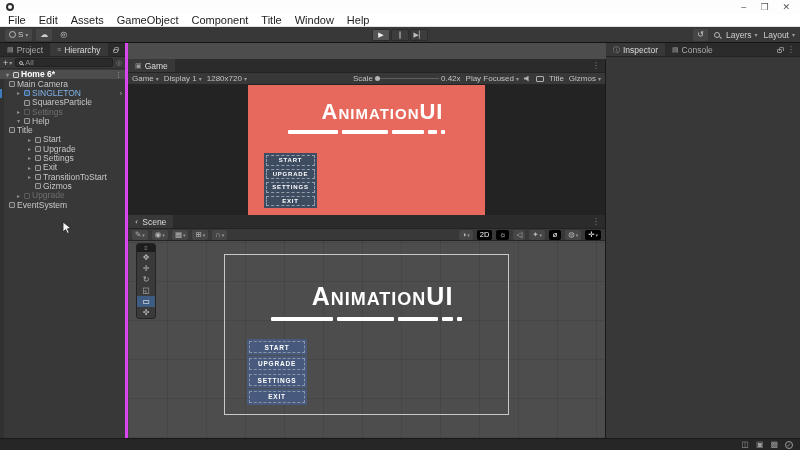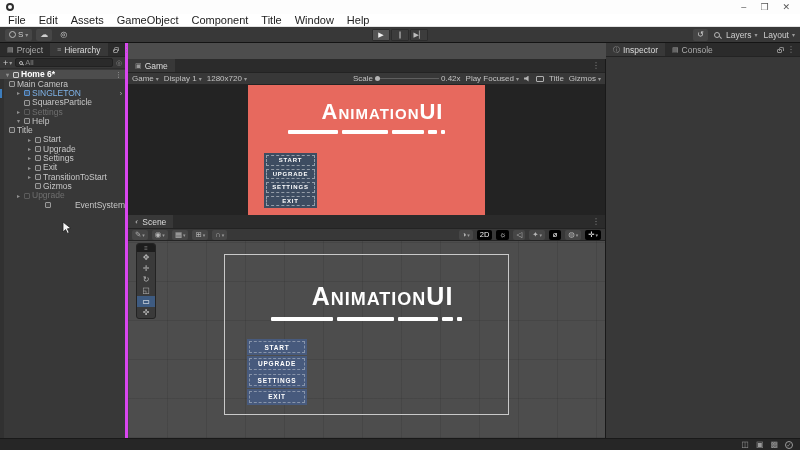--- a/index.html
+++ b/index.html
@@ -270,21 +270,21 @@
         <div class="trow v-normal" style="padding-left: 26px;">
           <span class="arr"></span>
           <span class="obj-icon"></span>
           <span>Gizmos</span>
         </div>
         <div class="trow v-muted" style="padding-left: 15px;">
           <span class="arr">▸</span>
           <span class="obj-icon"></span>
           <span>Upgrade</span>
         </div>
-        <div class="trow v-normal" style="padding-left: 15px; justify-content: space-between;">
+        <div class="trow v-normal" style="">
           <span class="arr"></span>
           <span class="obj-icon"></span>
           <span>EventSystem</span>
         </div>
       </div>
   </div>
 
   <div class="panel-center">
 
     <div class="game-pane">

